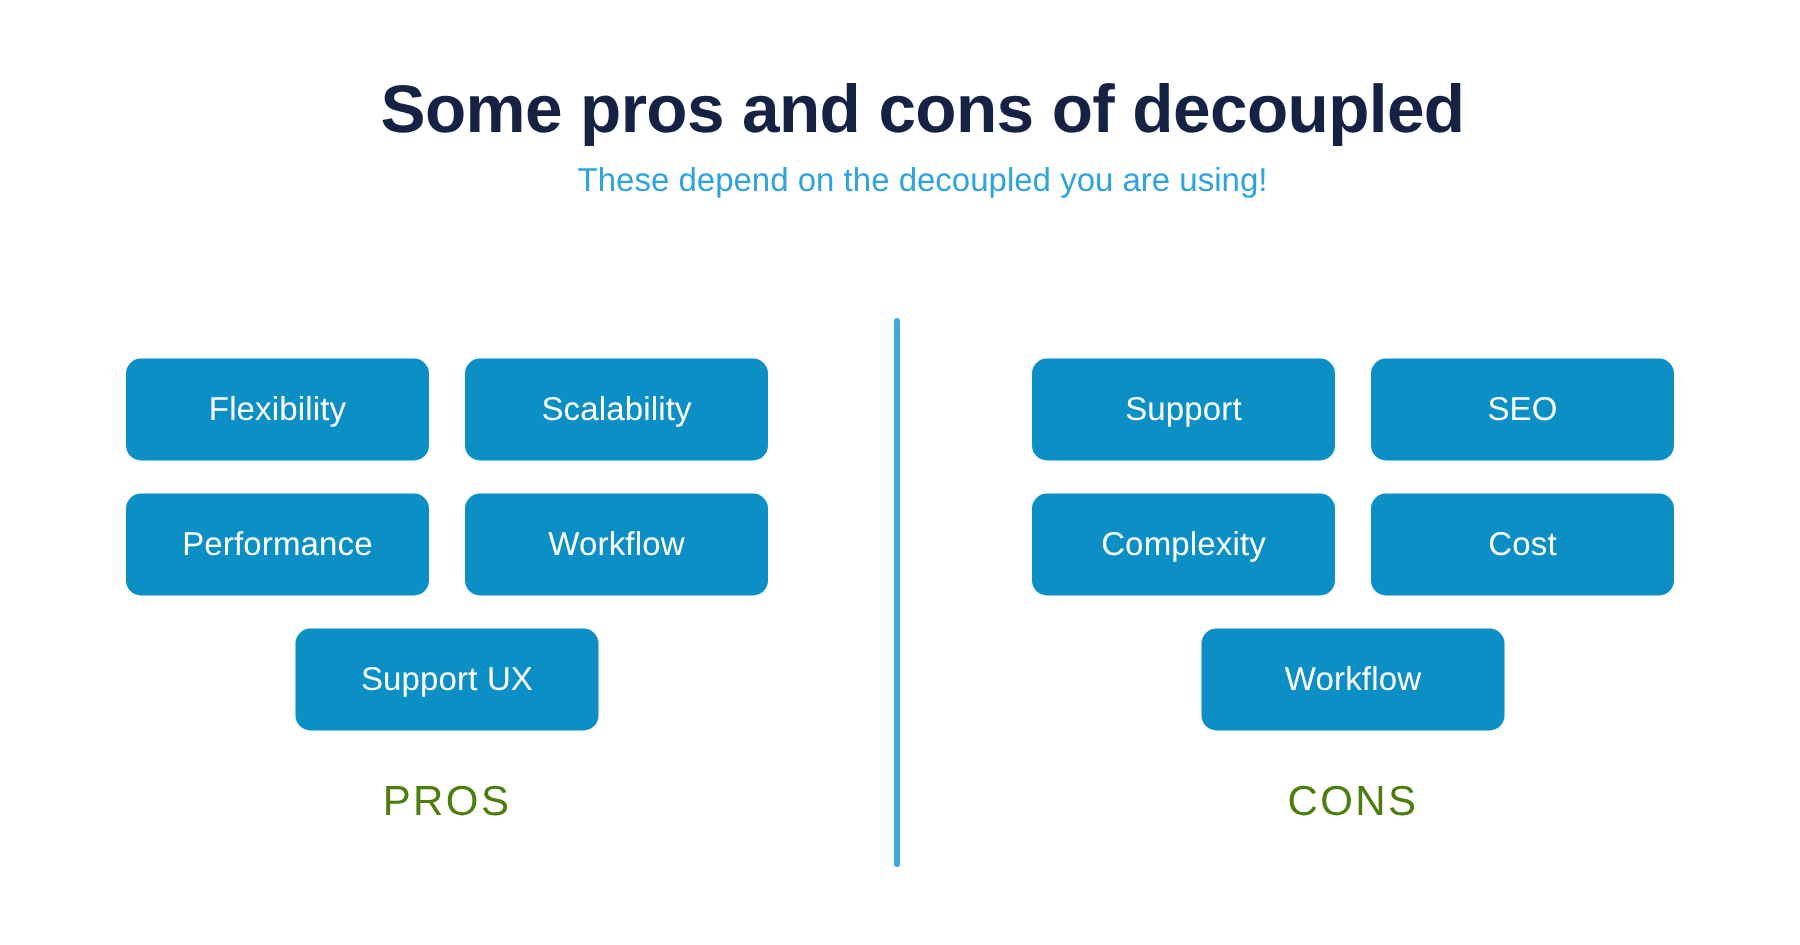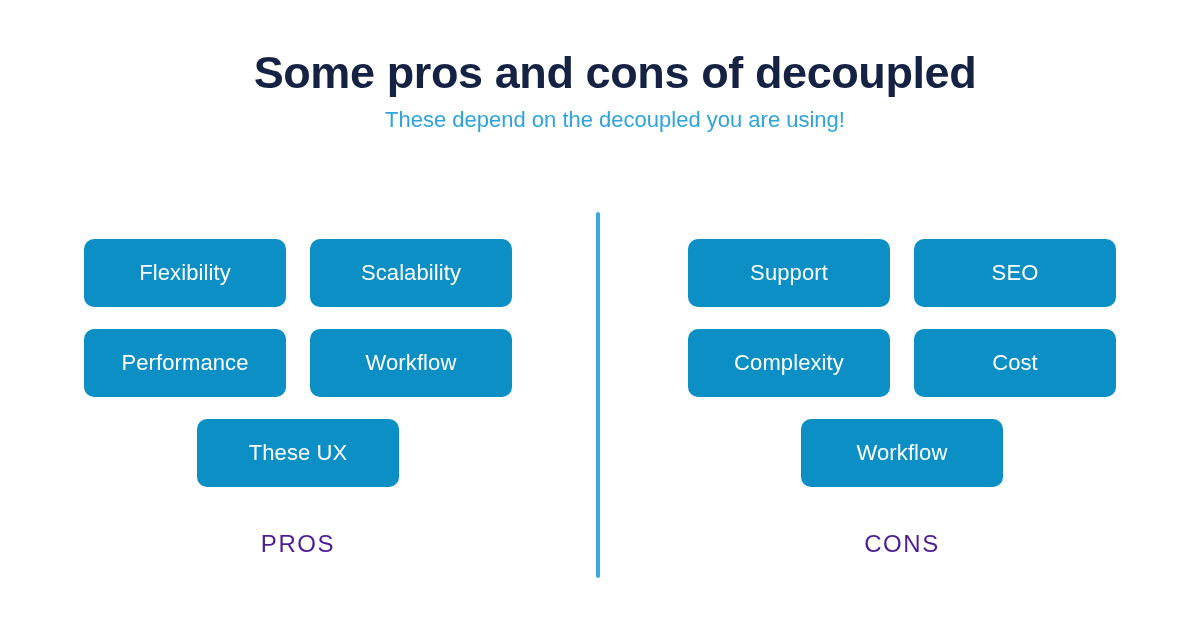--- a/index.html
+++ b/index.html
@@ -113,23 +113,23 @@
     justify-content: center;
     font-size: 22px;
     font-weight: normal;
     font-family: "Liberation Sans", sans-serif;
     letter-spacing: 0.1px;
     box-sizing: border-box;
     user-select: none;
   }
 
   .col-label {
-    margin-top: 43px;
-    font-size: 24px;
-    color: #4c1d95;
+    margin-top: 31px;
+    font-size: 28px;
+    color: #4d7c0f;
     letter-spacing: 1.6px;
     font-family: "Liberation Sans", sans-serif;
   }
 </style>
 </head>
 <body>
 
 <div class="slide">
 
 
@@ -144,21 +144,21 @@
       <div class="pill-grid">
         <div class="pill-row">
           <div class="pill">Flexibility</div>
           <div class="pill">Scalability</div>
         </div>
         <div class="pill-row">
           <div class="pill">Performance</div>
           <div class="pill">Workflow</div>
         </div>
         <div class="pill-row">
-          <div class="pill">These UX</div>
+          <div class="pill">Support UX</div>
         </div>
       </div>
       <div class="col-label">PROS</div>
     </div>
 
     <div class="divider"></div>
 
     <div class="column right">
       <div class="pill-grid">
         <div class="pill-row">

